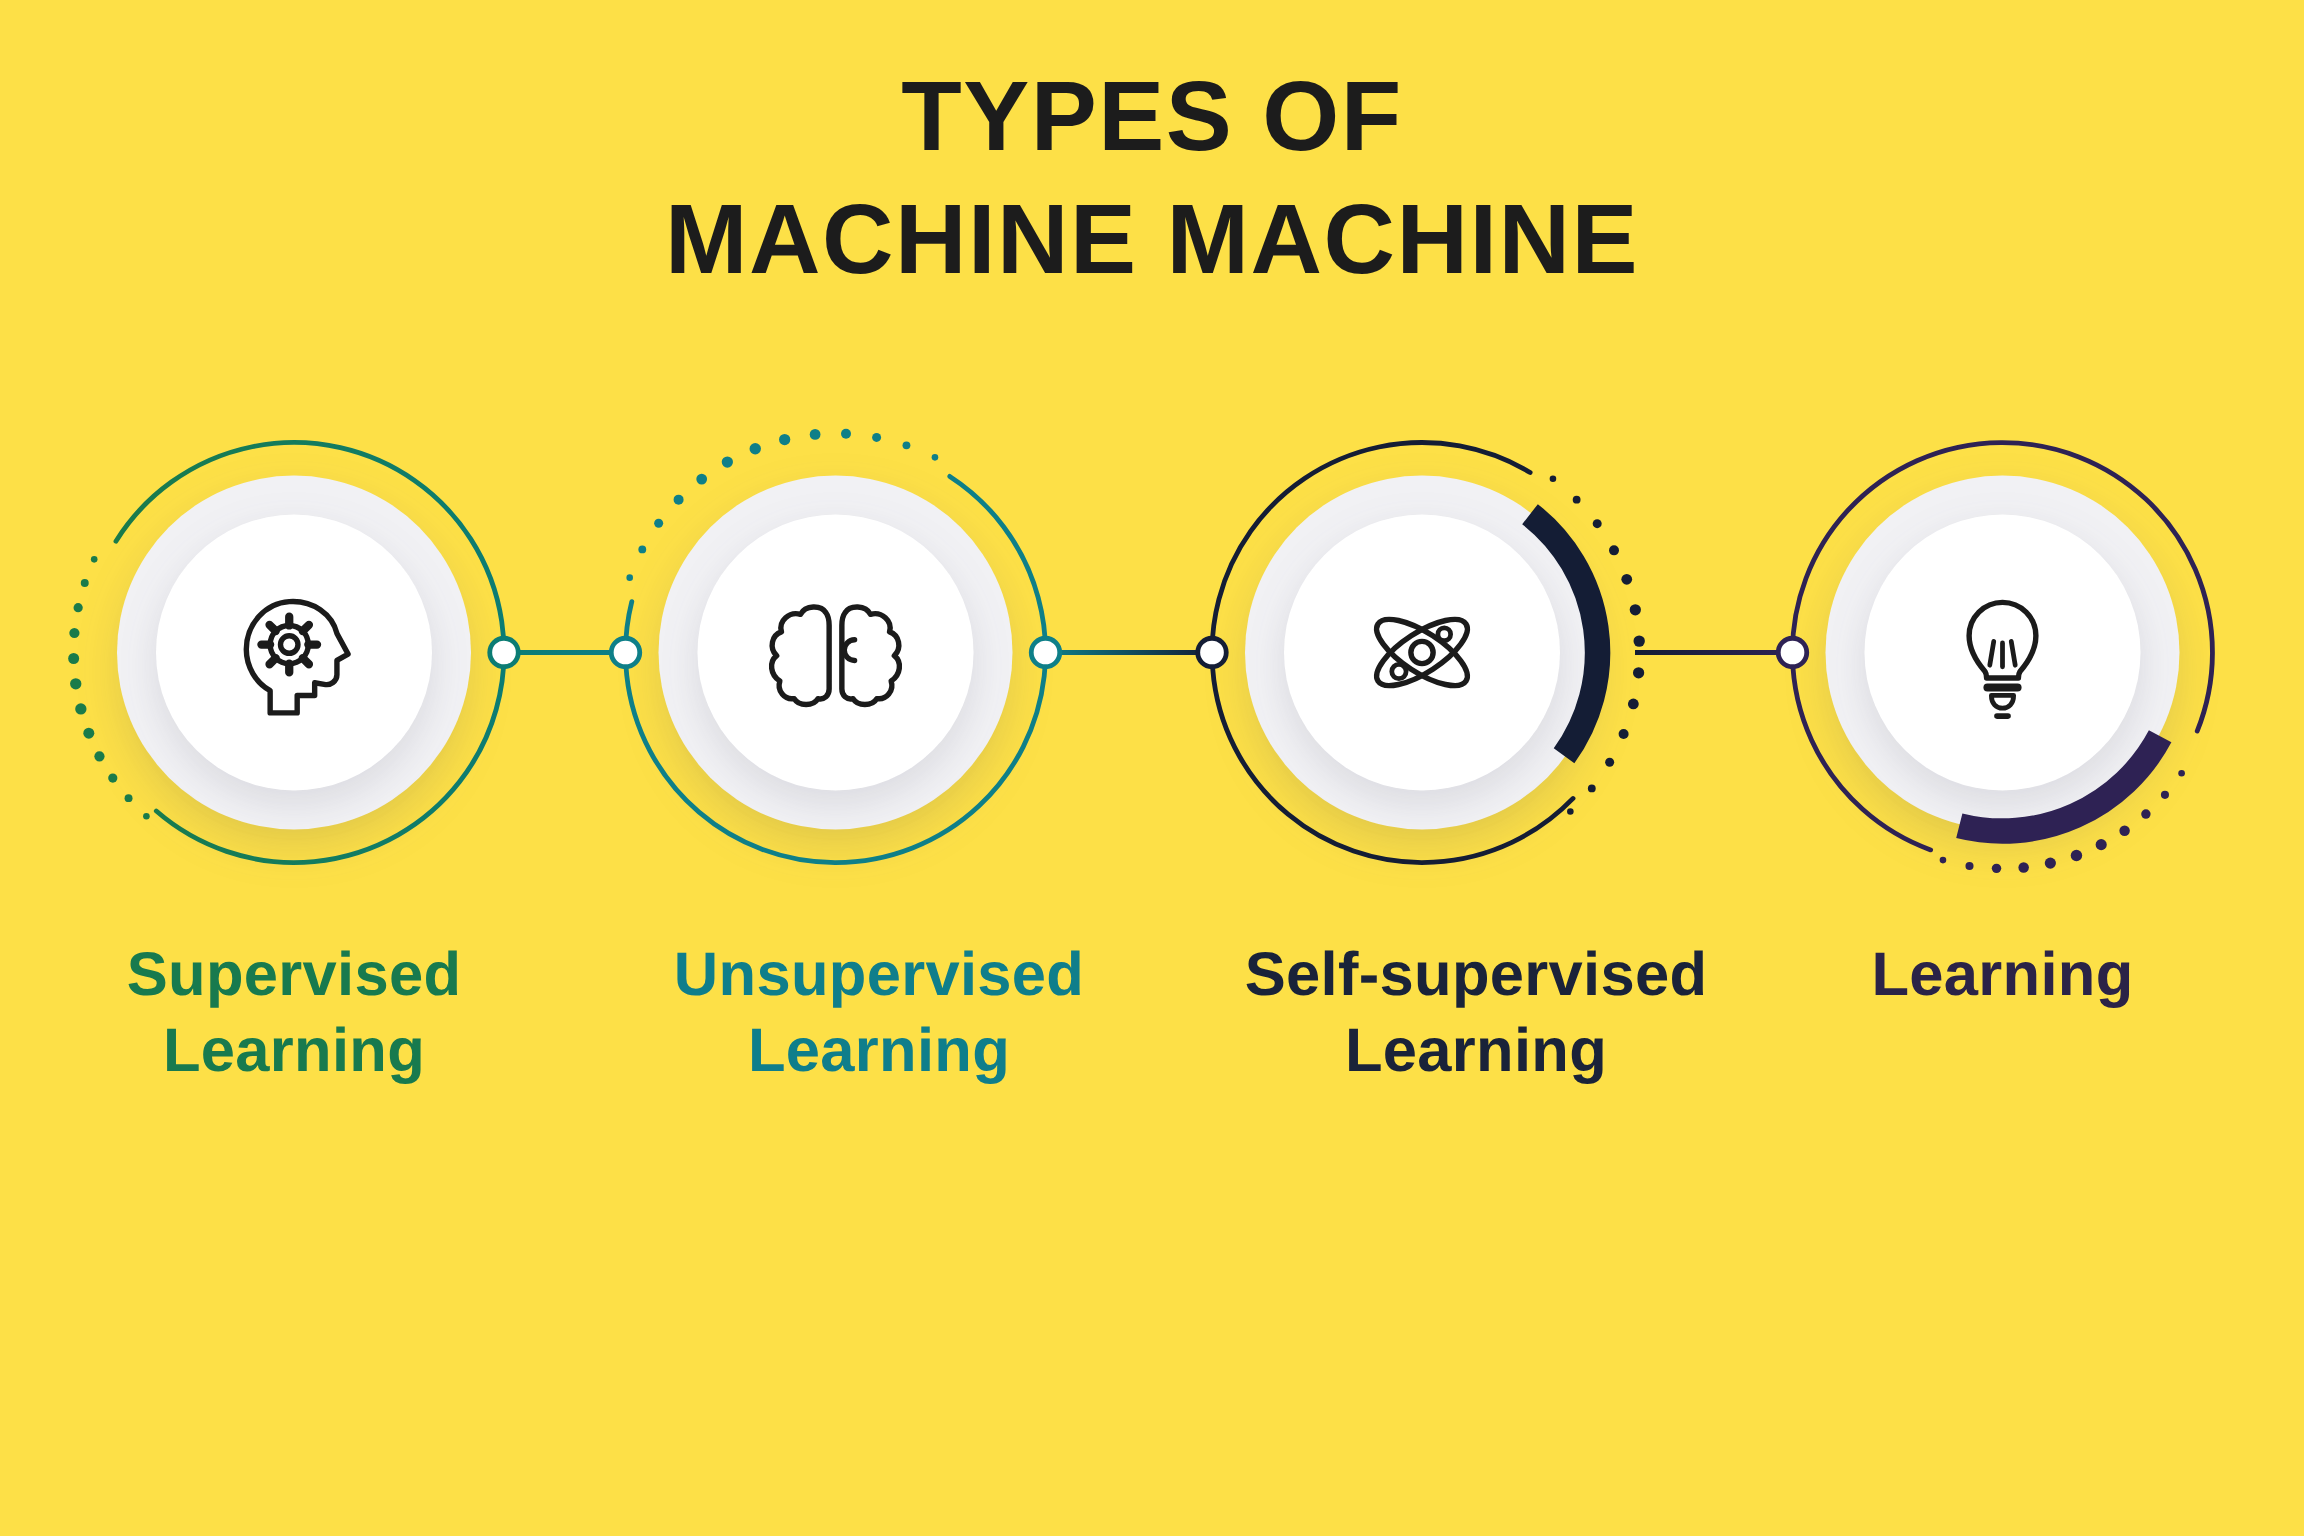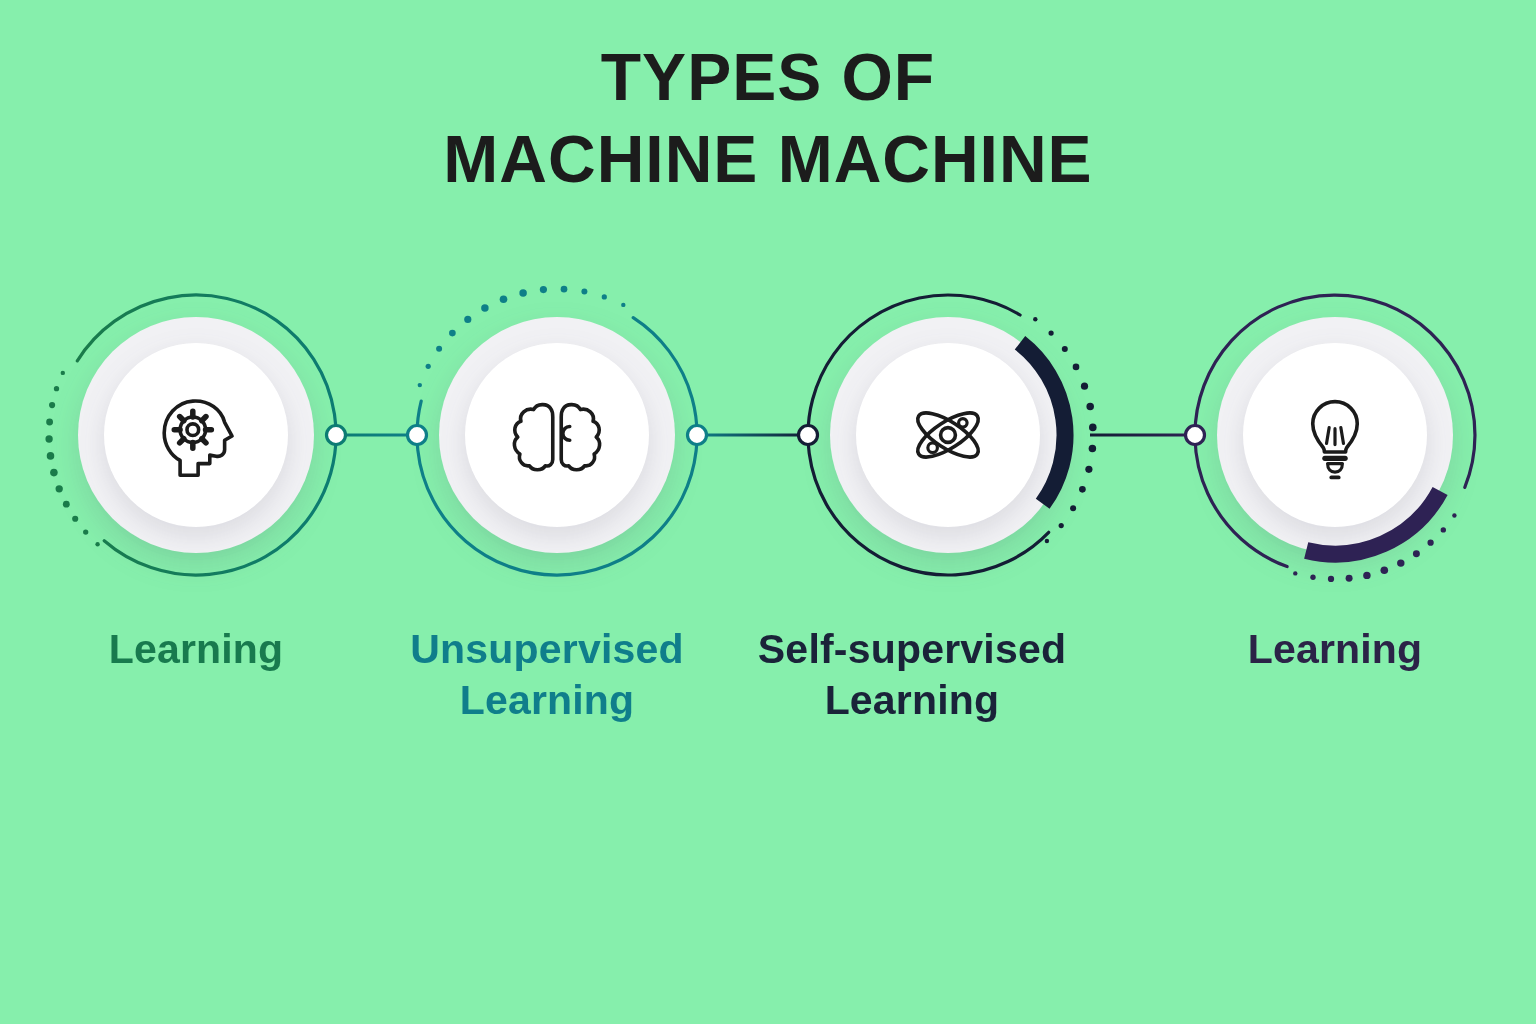--- a/index.html
+++ b/index.html
@@ -1,16 +1,16 @@
 <!DOCTYPE html>
 <html><head>
 <meta charset="utf-8">
 <style>
   html,body{margin:0;padding:0;background:#ffffff;}
-  .stage{position:relative;width:1536px;height:1024px;background:#86efac;overflow:hidden;
+  .stage{position:relative;width:1536px;height:1024px;background:#fde047;overflow:hidden;
          font-family:"Liberation Sans",sans-serif;}
   .title{position:absolute;top:36px;left:0;right:0;text-align:center;
          font-weight:bold;font-size:66px;line-height:82px;letter-spacing:1px;color:#1c1c1c;}
   .title span{display:block;}
   #diagram{position:absolute;top:0;left:0;}
   .nlabel{position:absolute;top:624px;transform:translateX(-50%);text-align:center;
           font-size:41px;font-weight:bold;line-height:51px;white-space:nowrap;letter-spacing:0.2px;}
   .nlabel span{display:block;}
 </style>
 </head>
@@ -153,26 +153,27 @@
           <path d="M39 62 C33 55 29 47 29 39.5 A21 21 0 0 1 71 39.5 C71 47 67 55 61 62 C60 63.5 60 64.5 60 66 L40 66 C40 64.5 40 63.5 39 62 Z"></path>
           <path stroke-width="3" d="M44.5 43 L42 58 M50 44 V59 M55.5 43 L58 58"></path>
           <path stroke-width="5" d="M40.5 72 L59.5 72"></path>
           <path stroke-width="3" d="M43 77 L57 77 C57 82 54 85 50 85 C46 85 43 82 43 77 Z"></path>
           <path stroke-width="3.5" d="M46.5 90 L53.5 90"></path>
         </g>
       </g>
     </svg>
 
   <div class="nlabel" id="label-0" style="left: 196px; color: rgb(24, 122, 78);">
+    <span>Supervised</span>
     <span>Learning</span>
   </div>
-  <div class="nlabel" id="label-1" style="left: 547px; color: rgb(15, 126, 139);">
+  <div class="nlabel" id="label-1" style="left: 586px; color: rgb(15, 126, 139);">
     <span>Unsupervised</span>
     <span>Learning</span>
   </div>
-  <div class="nlabel" id="label-2" style="left: 912px; color: rgb(26, 35, 57);">
+  <div class="nlabel" id="label-2" style="left: 984px; color: rgb(26, 35, 57);">
     <span>Self-supervised</span>
     <span>Learning</span>
   </div>
   <div class="nlabel" id="label-3" style="left: 1335px; color: rgb(43, 35, 71);">
     <span>Learning</span>
   </div>
 </div>
 
 </body></html>

